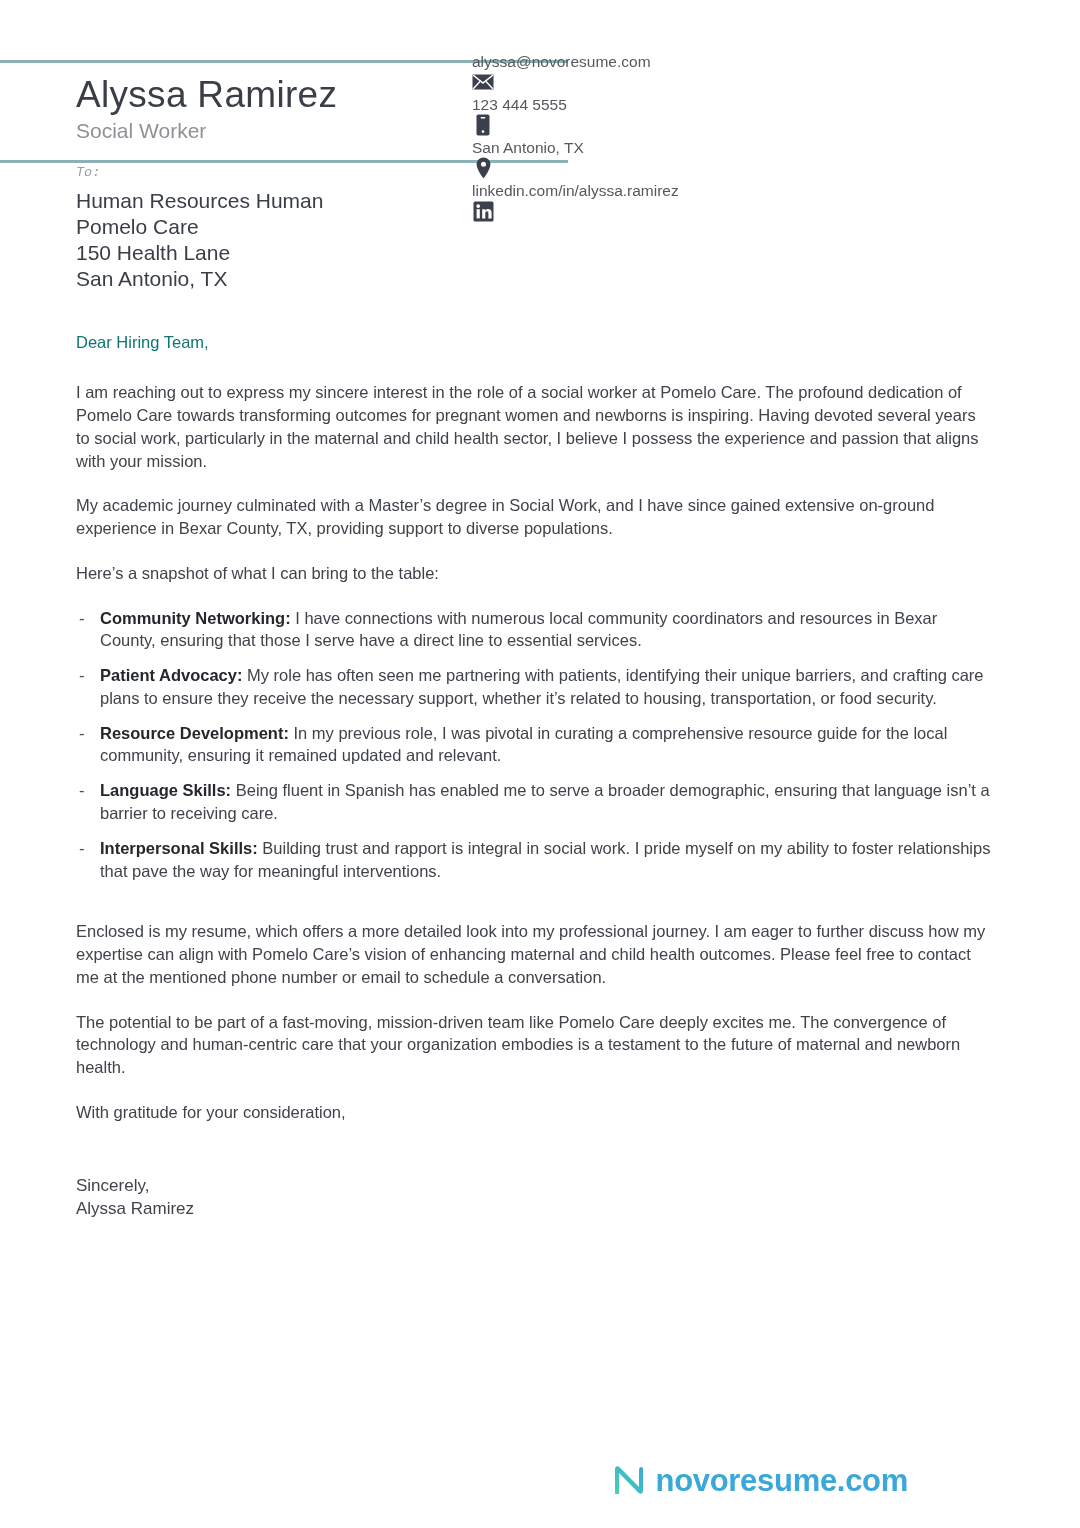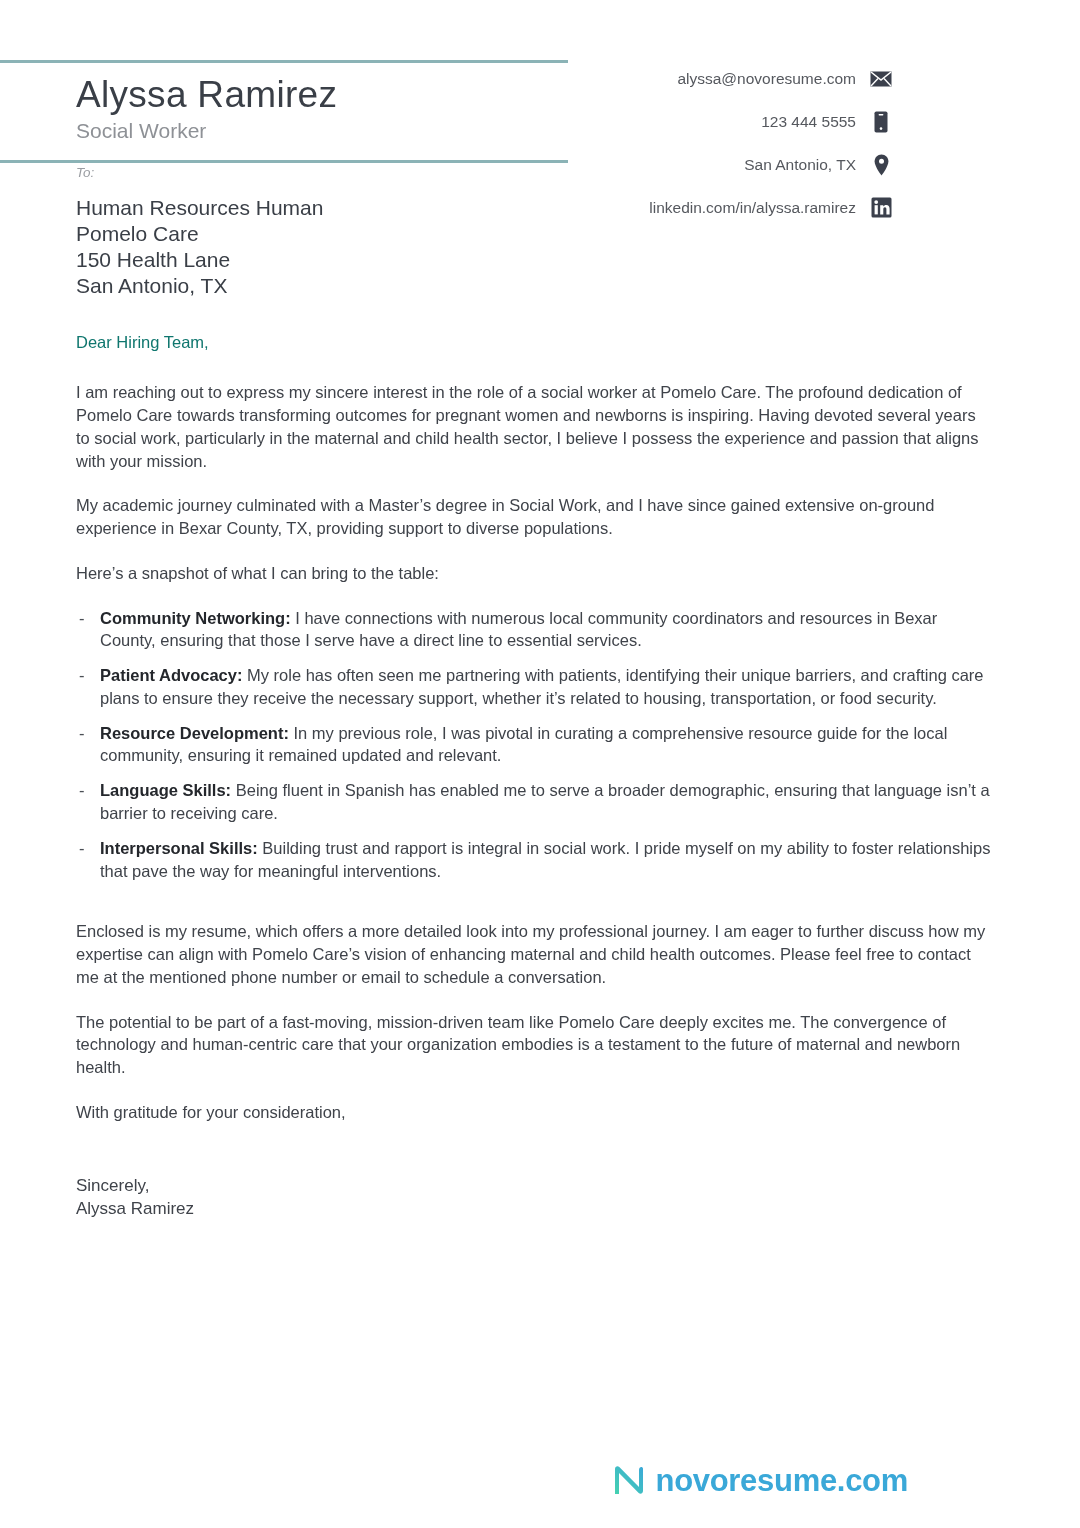--- a/index.html
+++ b/index.html
@@ -63,24 +63,25 @@
 
   
   .contacts {
     position: absolute;
     right: 64px;
     top: 64px;
     width: 420px;
   }
   .contact-row {
     display: flex;
-    align-items: center;
+    align-items: flex-start;
     justify-content: flex-end;
     height: 29px;
     margin-bottom: 14px;
+    flex-direction: column;
   }
   .contact-text {
     font-size: 15.5px;
     color: #55585e;
     text-align: right;
     white-space: nowrap;
     margin-right: 14px;
     font-weight: 400;
   }
   .contact-icon {
@@ -97,21 +98,22 @@
   .to-block {
     position: absolute;
     left: 76px;
     top: 165px;
   }
   .to-label {
     font-size: 13.5px;
     font-style: italic;
     color: #9a9da2;
     line-height: 1.2;
-    margin-bottom: 14px;
+    margin-bottom: 7px;
+    font-family: Liberation Mono, monospace;
   }
   .to-line {
     font-size: 21px;
     font-weight: 300;
     color: #3a3f47;
     line-height: 1.24;
     white-space: nowrap;
   }
 
   

